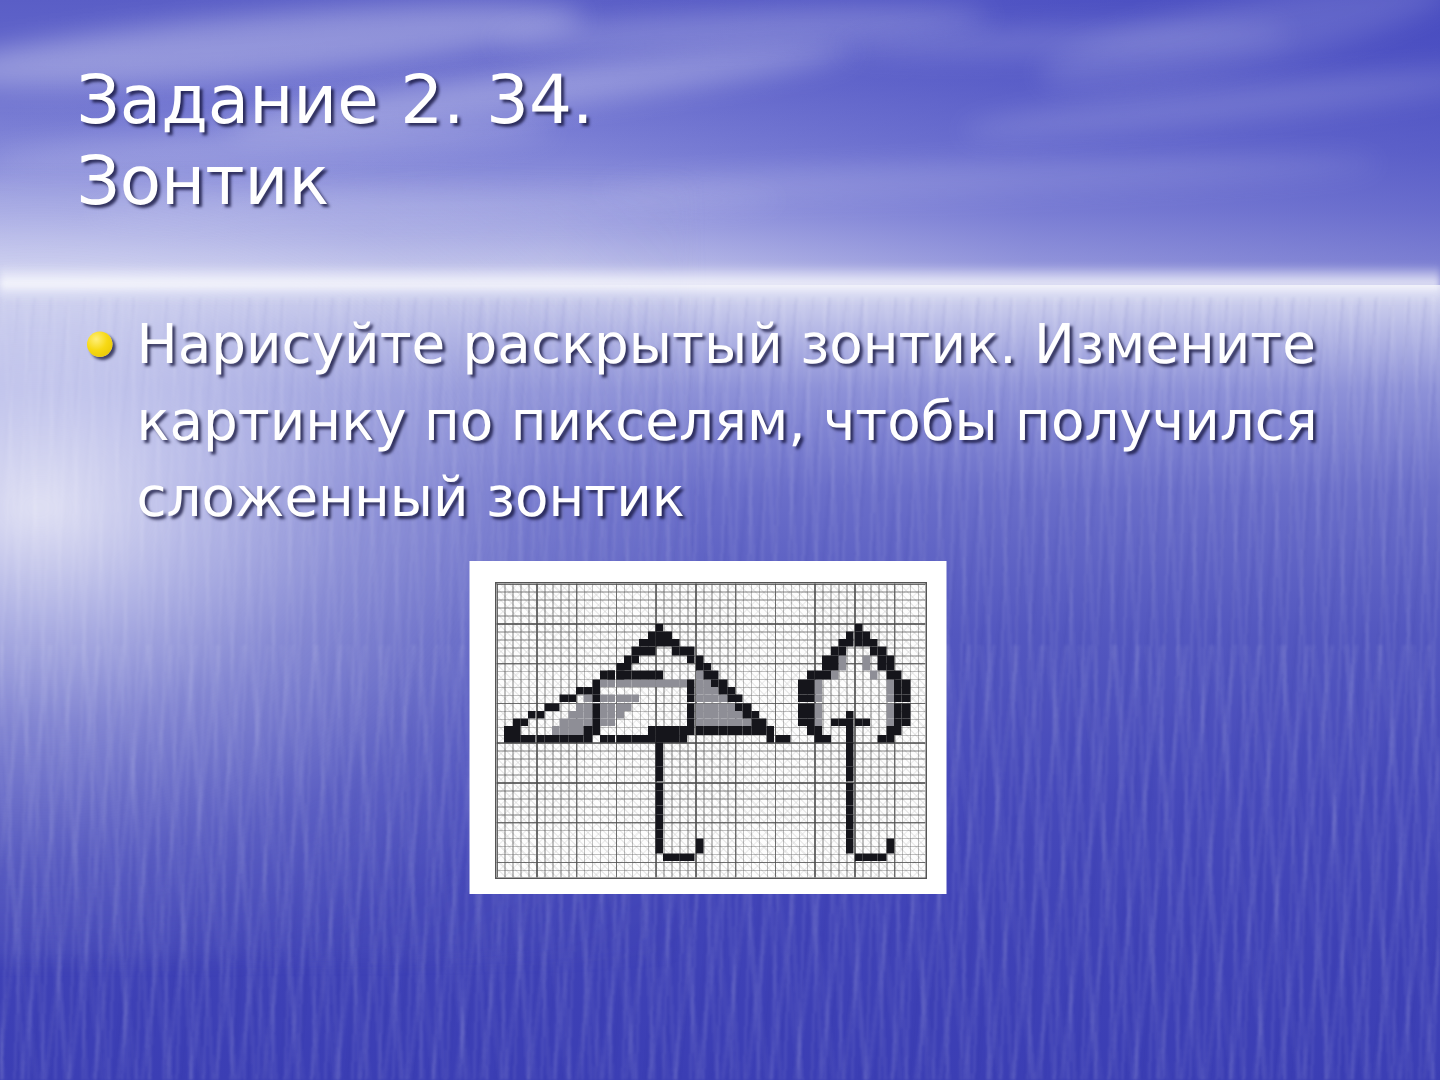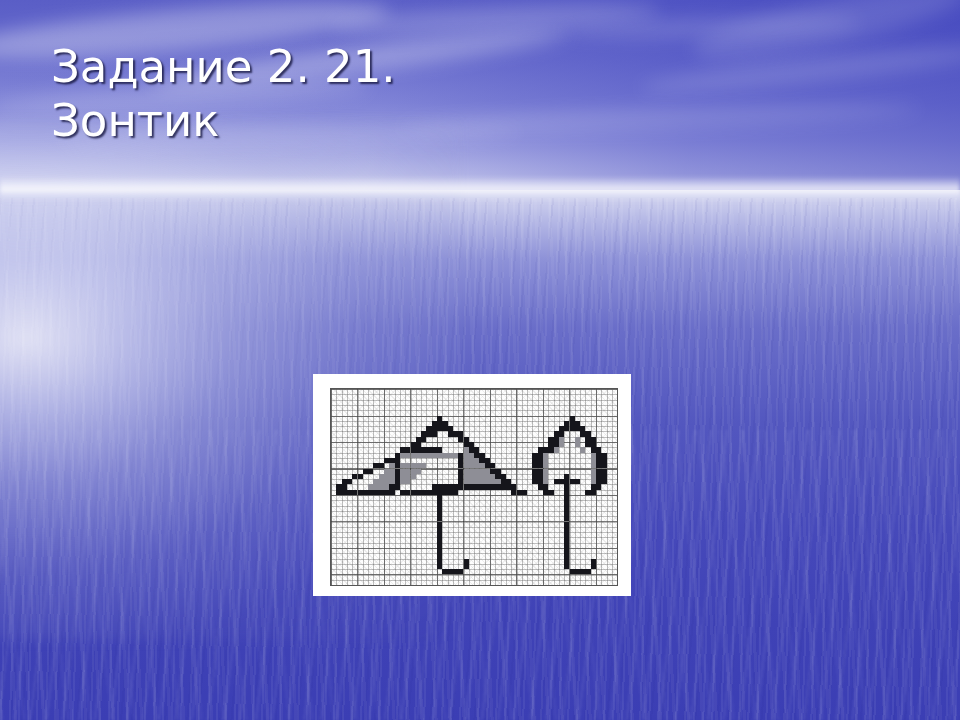--- a/index.html
+++ b/index.html
@@ -257,23 +257,29 @@
     <div class="cloud c2"></div>
     <div class="cloud c3"></div>
     <div class="cloud c4"></div>
     <div class="cloud c5"></div>
     <div class="cloud c6"></div>
     <div class="cloud c7"></div>
     <div class="cloud c8"></div>
     <div class="cloud c9"></div>
   </div>
 
-  <div class="title">Задание 2. 21.
+  <div class="title">Задание 2. 34.
 Зонтик</div>
 
+  <div class="body-block">
+    <div class="bullet-row">
+      <span class="bullet-dot"></span>
+      <span class="bullet-text">Нарисуйте раскрытый зонтик. Измените картинку по пикселям, чтобы получился сложенный зонтик</span>
+    </div>
+  </div>
 
   <div class="picture-frame">
     <div class="grid-box">
       <div class="graph-paper"></div>
       <div class="graph-noise"></div>
       <div class="art-layer" id="art-open">
           <div class="px g" style="left: 68.9px; top: 63.6px;"></div>
           <div class="px g" style="left: 74.2px; top: 63.6px;"></div>
           <div class="px g" style="left: 79.5px; top: 63.6px;"></div>
           <div class="px g" style="left: 84.8px; top: 63.6px;"></div>

